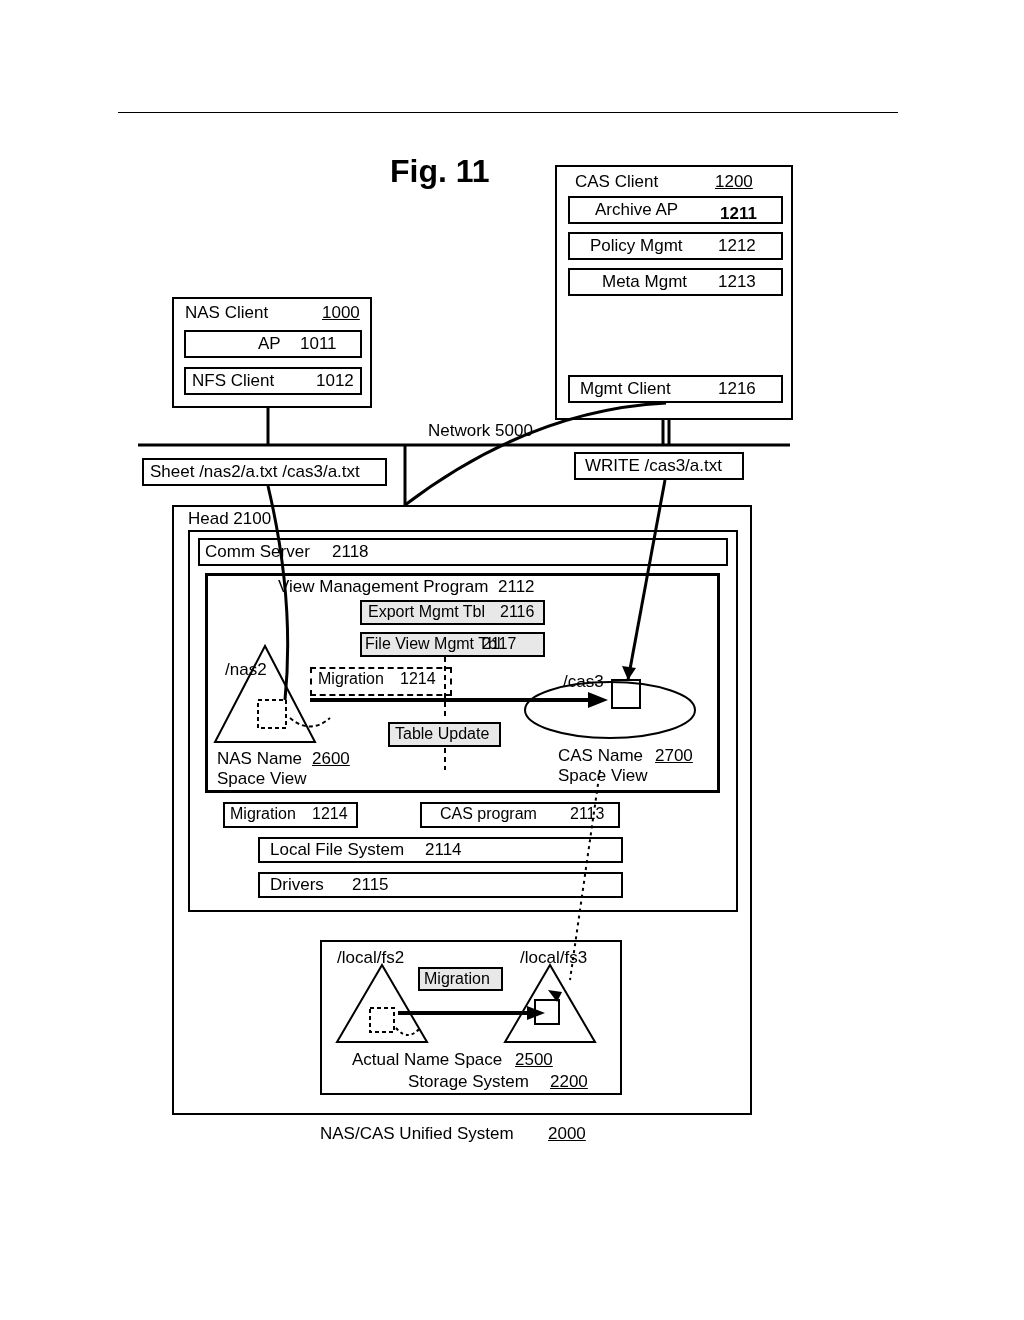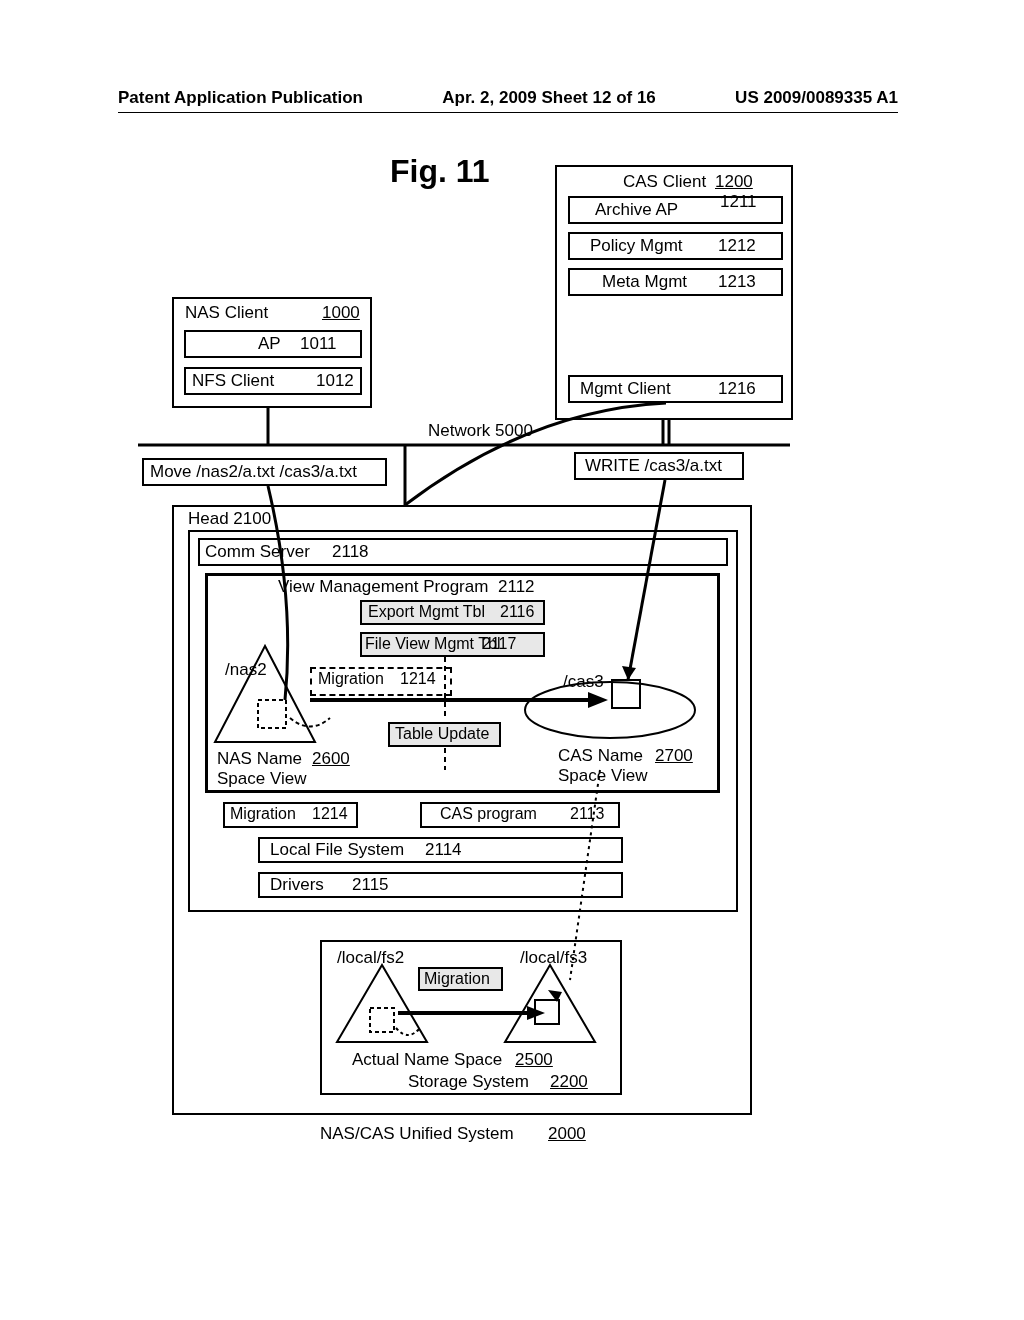--- a/index.html
+++ b/index.html
@@ -60,35 +60,30 @@
     position: absolute;
     top: 0; left: 0;
     width: 1024px; height: 1320px;
     pointer-events: none;
   }
 </style>
 </head>
 <body>
 <div class="page">
 
-<div class="header-line">
-  <span>Patent Application Publication</span>
-  <span>Apr. 2, 2009  Sheet 12 of 16</span>
-  <span>US 2009/0089335 A1</span>
-</div>
 <div class="rule"></div>
 
 <div class="fig-title">Fig. 11</div>
 
 <div class="box" style="left:555px; top:165px; width:238px; height:255px;"></div>
-<span class="lbl" style="left:575px; top:172px;margin-left:48px;">CAS Client</span>
+<span class="lbl" style="left:575px; top:172px;">CAS Client</span>
 <span class="lbl under" style="left:715px; top:172px;">1200</span>
 <div class="box" style="left:568px; top:196px; width:215px; height:28px;"></div>
 <span class="lbl" style="left:595px; top:200px;">Archive AP</span>
-<span class="lbl" style="left:720px; top:192px;">1211</span>
+<span class="lbl" style="left:720px; top:204px;font-weight:bold;">1211</span>
 <div class="box" style="left:568px; top:232px; width:215px; height:28px;"></div>
 <span class="lbl" style="left:590px; top:236px;">Policy Mgmt</span>
 <span class="lbl" style="left:718px; top:236px;">1212</span>
 <div class="box" style="left:568px; top:268px; width:215px; height:28px;"></div>
 <span class="lbl" style="left:590px; top:272px;margin-left:12px;">Meta Mgmt</span>
 <span class="lbl" style="left:718px; top:272px;">1213</span>
 <div class="box" style="left:568px; top:375px; width:215px; height:28px;"></div>
 <span class="lbl" style="left:580px; top:379px;">Mgmt Client</span>
 <span class="lbl" style="left:718px; top:379px;">1216</span>
 
@@ -98,21 +93,21 @@
 <div class="box" style="left:184px; top:330px; width:178px; height:28px;"></div>
 <span class="lbl" style="left:225px; top:334px;margin-left:33px;">AP</span>
 <span class="lbl" style="left:300px; top:334px;">1011</span>
 <div class="box" style="left:184px; top:367px; width:178px; height:28px;"></div>
 <span class="lbl" style="left:192px; top:371px;">NFS Client</span>
 <span class="lbl" style="left:316px; top:371px;">1012</span>
 
 <span class="lbl" style="left:428px; top:421px;">Network 5000</span>
 
 <div class="box" style="left:142px; top:458px; width:245px; height:28px;"></div>
-<span class="lbl" style="left:150px; top:462px;">Move /nas2/a.txt /cas3/a.txt</span>
+<span class="lbl" style="left:150px; top:462px;">Sheet /nas2/a.txt /cas3/a.txt</span>
 <div class="box" style="left:574px; top:452px; width:170px; height:28px;"></div>
 <span class="lbl" style="left:585px; top:456px;">WRITE /cas3/a.txt</span>
 
 <div class="box" style="left:172px; top:505px; width:580px; height:610px;"></div>
 
 <div class="box" style="left:188px; top:530px; width:550px; height:382px;"></div>
 <span class="lbl" style="left:188px; top:509px;">Head 2100</span>
 
 <div class="box" style="left:198px; top:538px; width:530px; height:28px;"></div>
 <span class="lbl" style="left:205px; top:542px;text-align:right;">Comm Server</span>

